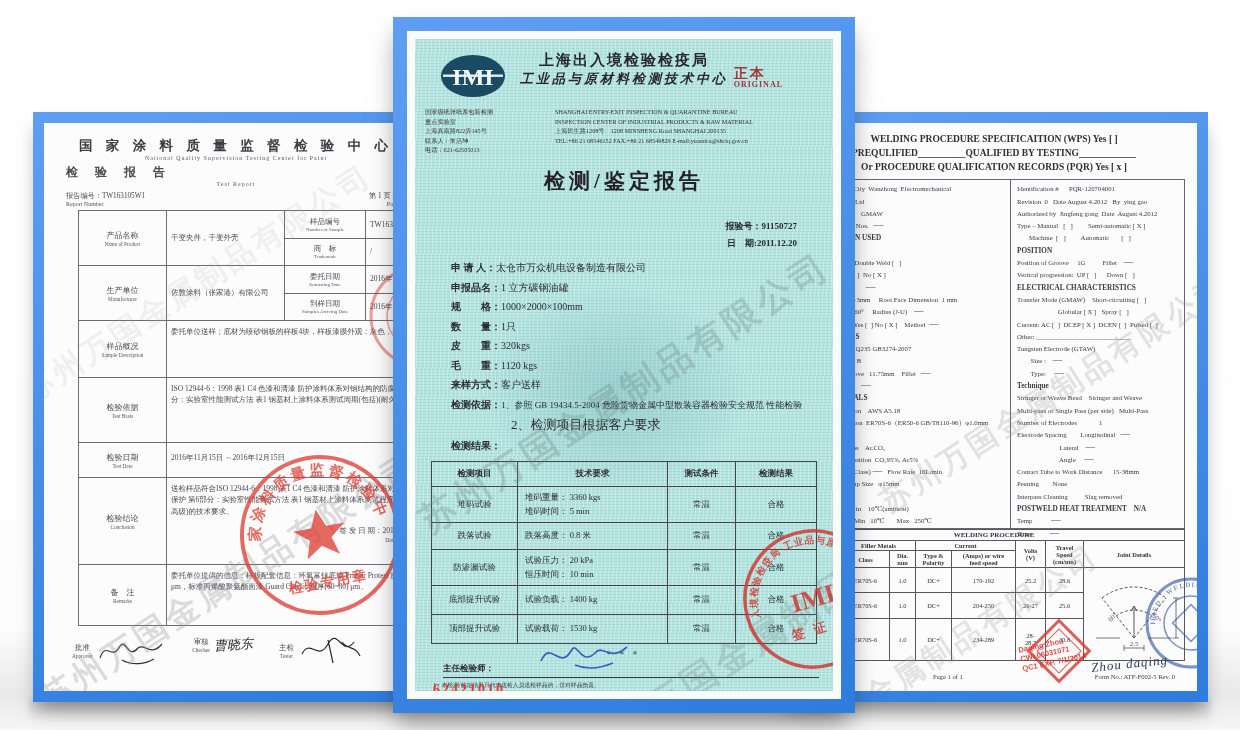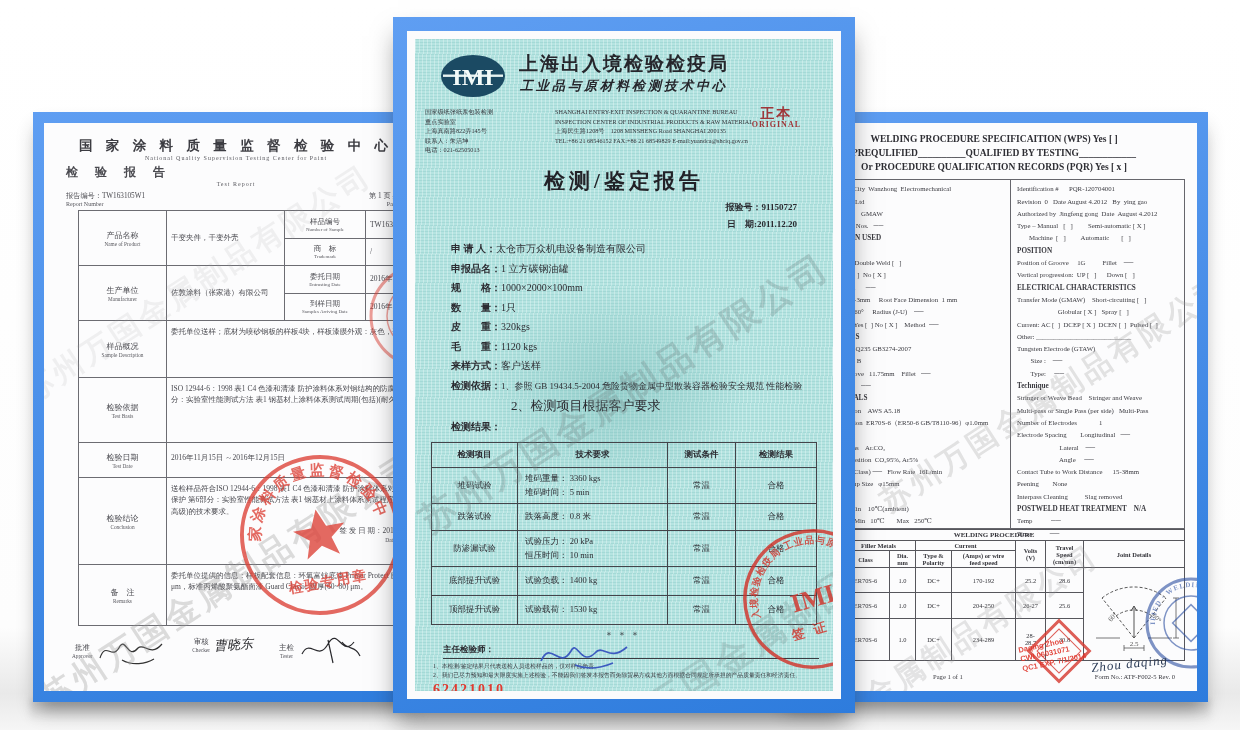--- a/index.html
+++ b/index.html
@@ -50,30 +50,30 @@
   .signdate{text-align:right;padding-right:14px;margin-top:8px;}
   .signdate .en{font-size:5.5px;color:#55555c;}
   .lsignrow{display:flex;width:360px;margin-top:10px;margin-left:6px;align-items:flex-start;}
   .lsig{display:flex;align-items:center;margin-right:26px;}
   .lsig .lb{text-align:center;margin-right:4px;}
   .lsig .lb .cn{font-size:7.5px;}
   .lsig .lb .en{font-size:5.3px;color:#55555c;}
   .script{font-style:italic;color:#2c2c30;}
   
   .chead{position:relative;height:58px;}
-  .corg{text-align:center;font-size:19px;font-weight:bold;letter-spacing:2px;color:#26262c;padding-top:6px;}
+  .corg{text-align:center;font-size:15px;font-weight:bold;letter-spacing:2px;color:#26262c;padding-top:6px;}
   .corgsub{text-align:center;font-size:13px;font-weight:bold;letter-spacing:3px;color:#26262c;font-style:italic;}
-  .original{position:absolute;right:22px;top:22px;text-align:center;color:#a0373a;line-height:1;margin-top:40px;}
+  .original{position:absolute;right:40px;top:22px;color:#a0373a;line-height:1;}
   .original .cn{font-size:14px;letter-spacing:2px;font-weight:bold;}
   .original .en{font-size:8px;font-weight:bold;letter-spacing:1px;}
   .caddr{display:flex;margin-top:4px;font-size:6.2px;color:#34343a;line-height:1.55;}
   .caddr .c1{width:130px;}
   .caddr .c2{flex:1;}
   .ctitle{text-align:center;font-size:21px;font-weight:bold;letter-spacing:4px;color:#222228;margin-top:12px;}
-  .crefs{text-align:right;padding-right:26px;margin-top:4px;font-size:9px;font-weight:bold;color:#2a2a30;line-height:1.9;}
+  .crefs{text-align:right;padding-right:26px;margin-top:23px;font-size:9px;font-weight:bold;color:#2a2a30;line-height:1.9;}
   .cfields{margin-top:6px;margin-left:26px;font-size:10px;color:#2c2c32;}
   .cfield{line-height:19.5px;white-space:nowrap;}
   .cfield .cl{font-weight:bold;}
   .cfield.ind{padding-left:60px;}
   .ctable{width:386px;margin:6px auto 0 auto;border-collapse:collapse;font-size:8.5px;color:#2c2c32;}
   .ctable th,.ctable td{border:1px solid #44444a;padding:2px 3px;}
   .ctable th{font-weight:bold;height:20px;}
   .ctable td.item,.ctable td.cond,.ctable td.result{text-align:center;}
   .ctable .tech div{line-height:1.6;padding-left:4px;}
   .cstars{text-align:center;font-size:9px;letter-spacing:4px;margin-top:4px;color:#2c2c32;}

